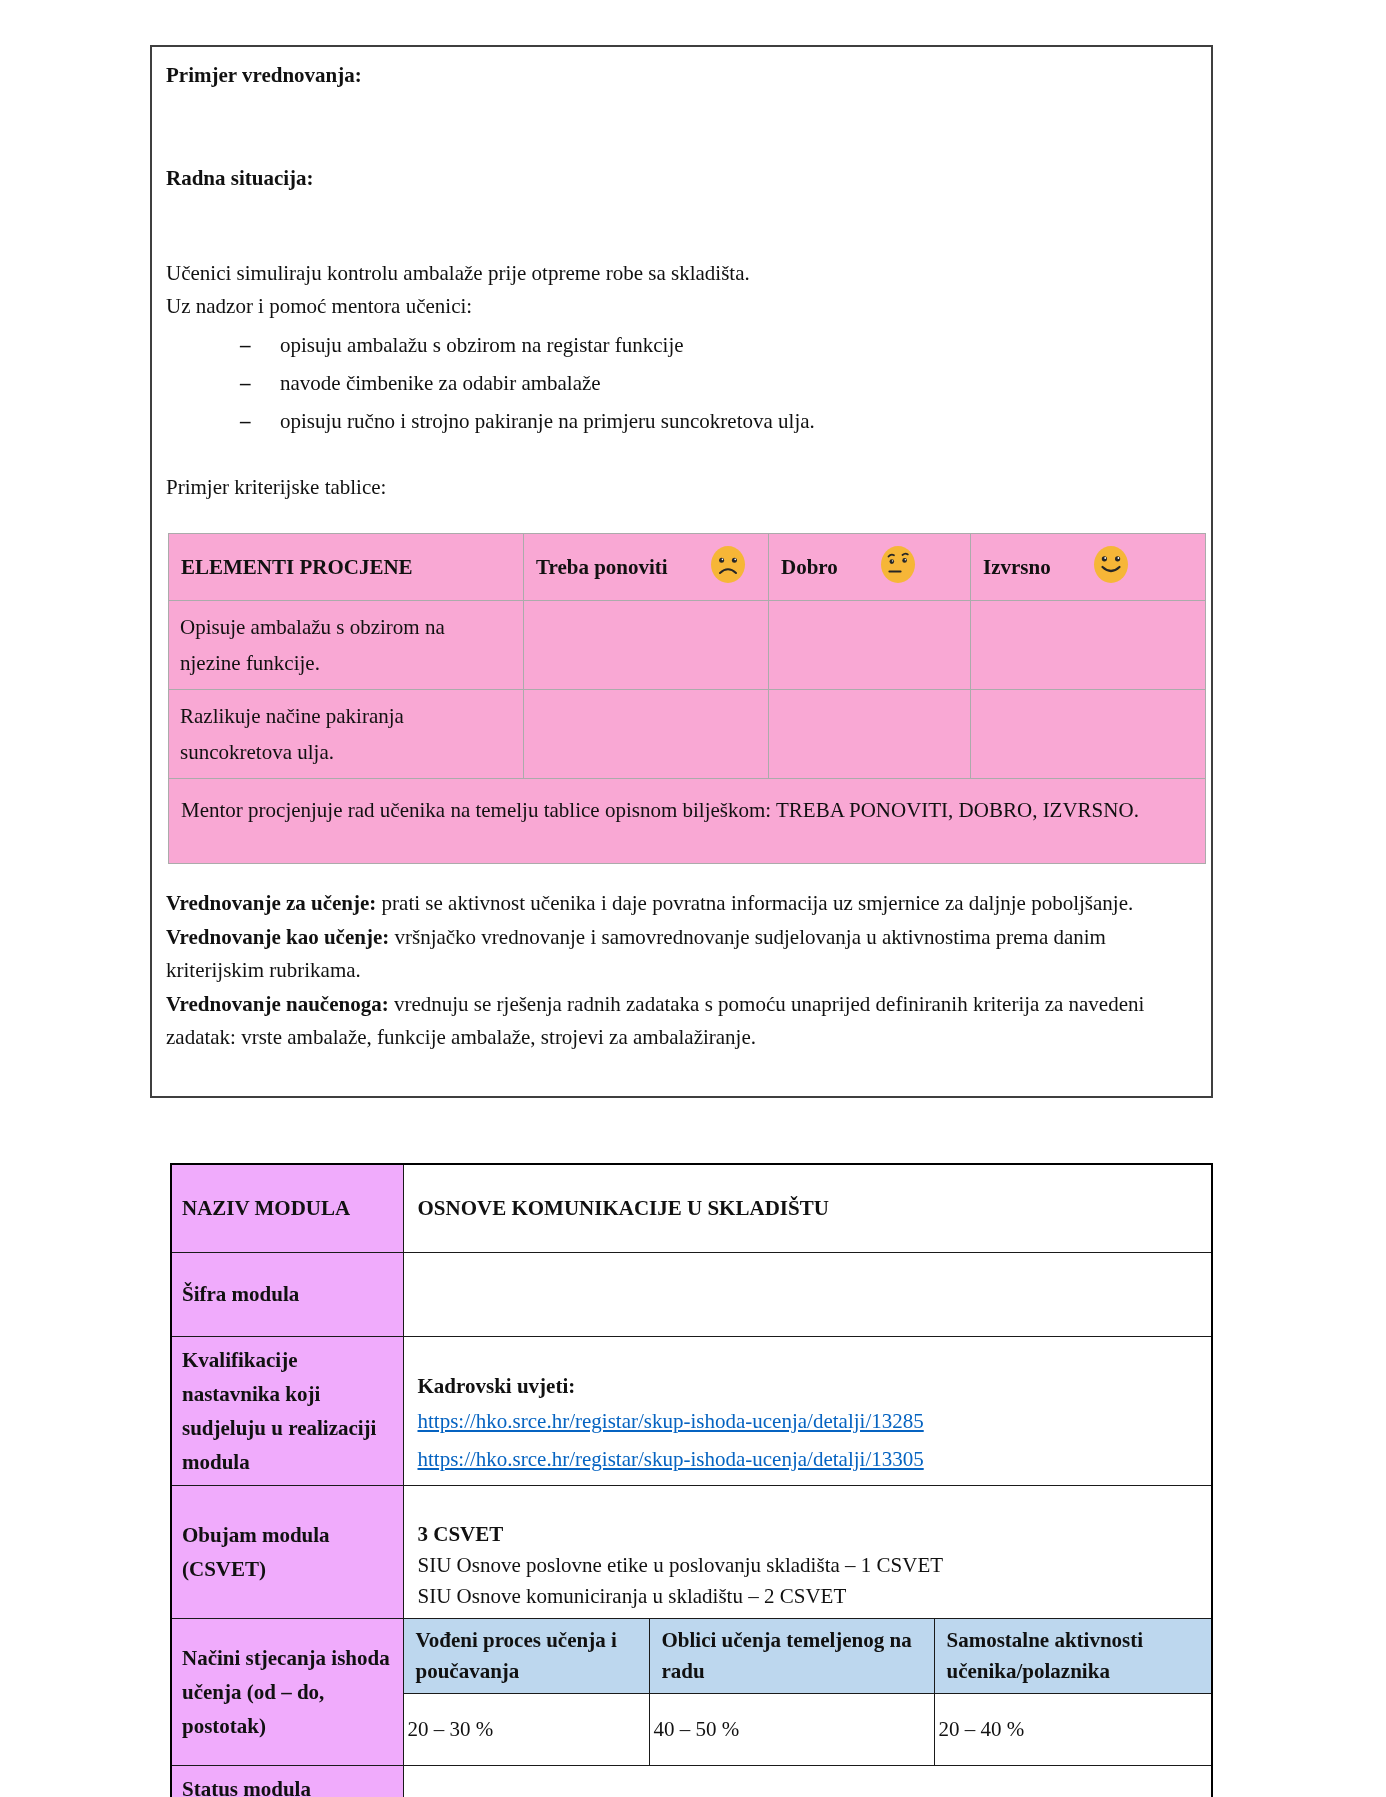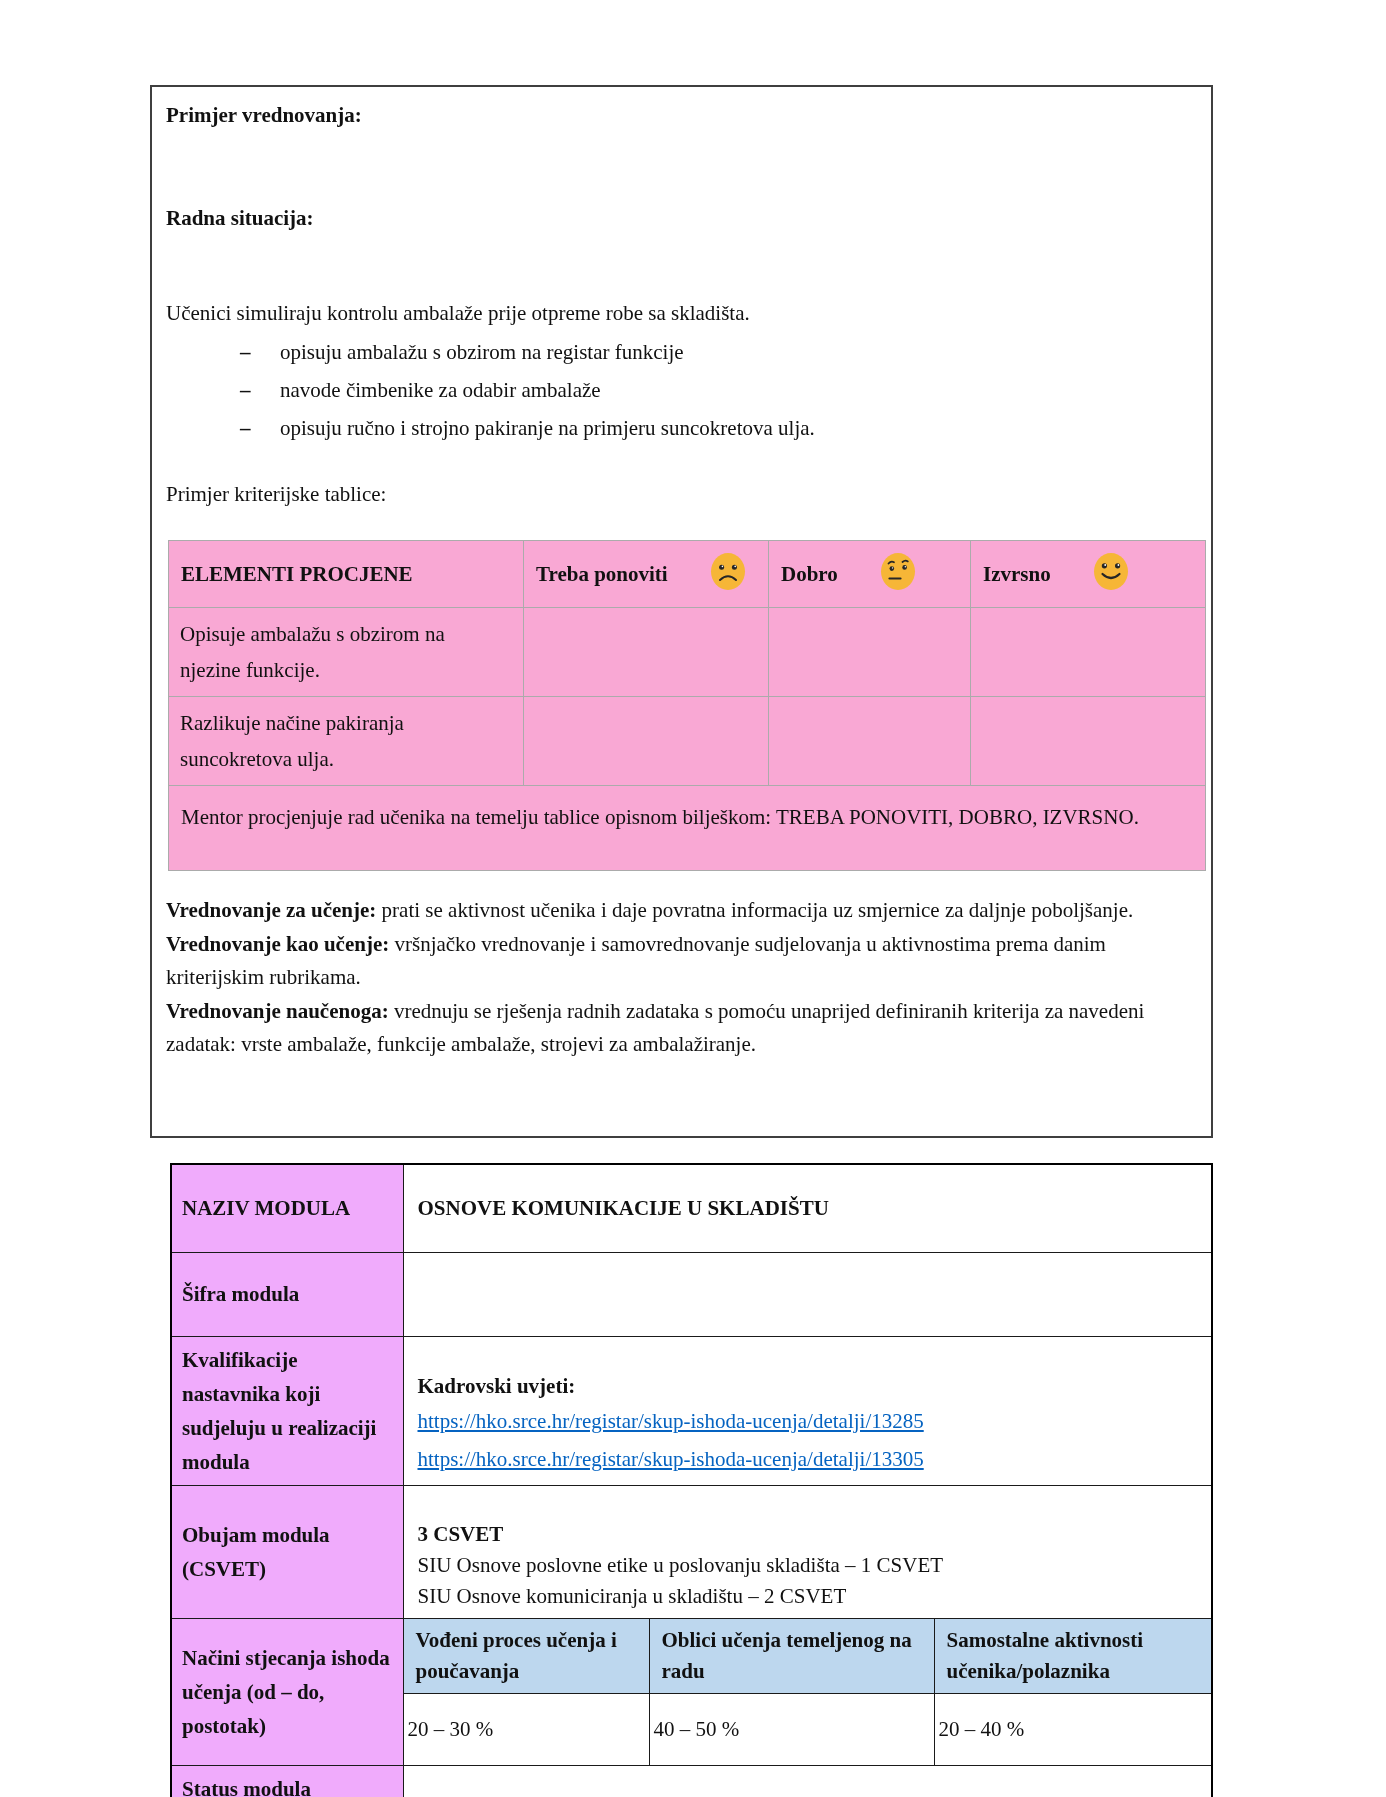--- a/index.html
+++ b/index.html
@@ -6,21 +6,21 @@
   html,body { background:#ffffff; }
   body {
     width:1386px; height:1797px; position:relative;
     font-family:"Liberation Serif","DejaVu Serif",serif;
     color:#111; font-size:21px;
   }
 
   
   .doc-box {
     position:absolute; left:150px; top:45px; width:1063px; height:1053px;
-    border:2px solid #3f3f3f; background:#fff; padding:12px 14px 6px 14px;margin-top:40px;
+    border:2px solid #3f3f3f; background:#fff; padding:12px 14px 6px 14px;
   }
   .h-bold { font-weight:bold; line-height:33px; }
   .radna { margin-top:70px; }
   .intro { margin-top:62px; line-height:33px; }
   .bullets { margin-top:3px; }
   .bullet-row { display:flex; line-height:38px; padding-left:74px; }
   .bullet-row .marker { width:40px; font-weight:bold; }
   .caption { margin-top:31px; line-height:33px; }
 
   
@@ -63,20 +63,21 @@
 <body>
 
 <div class="doc-box">
 
   <div class="h-bold">Primjer vrednovanja:</div>
 
   <div class="h-bold radna">Radna situacija:</div>
 
   <div class="intro">
     <div>Učenici simuliraju kontrolu ambalaže prije otpreme robe sa skladišta.</div>
+    <div>Uz nadzor i pomoć mentora učenici:</div>
   </div>
 
   <div class="bullets">
     <div class="bullet-row">
       <span class="marker">–</span>
       <span>opisuju ambalažu s obzirom na registar funkcije</span>
     </div>
     <div class="bullet-row">
       <span class="marker">–</span>
       <span>navode čimbenike za odabir ambalaže</span>

